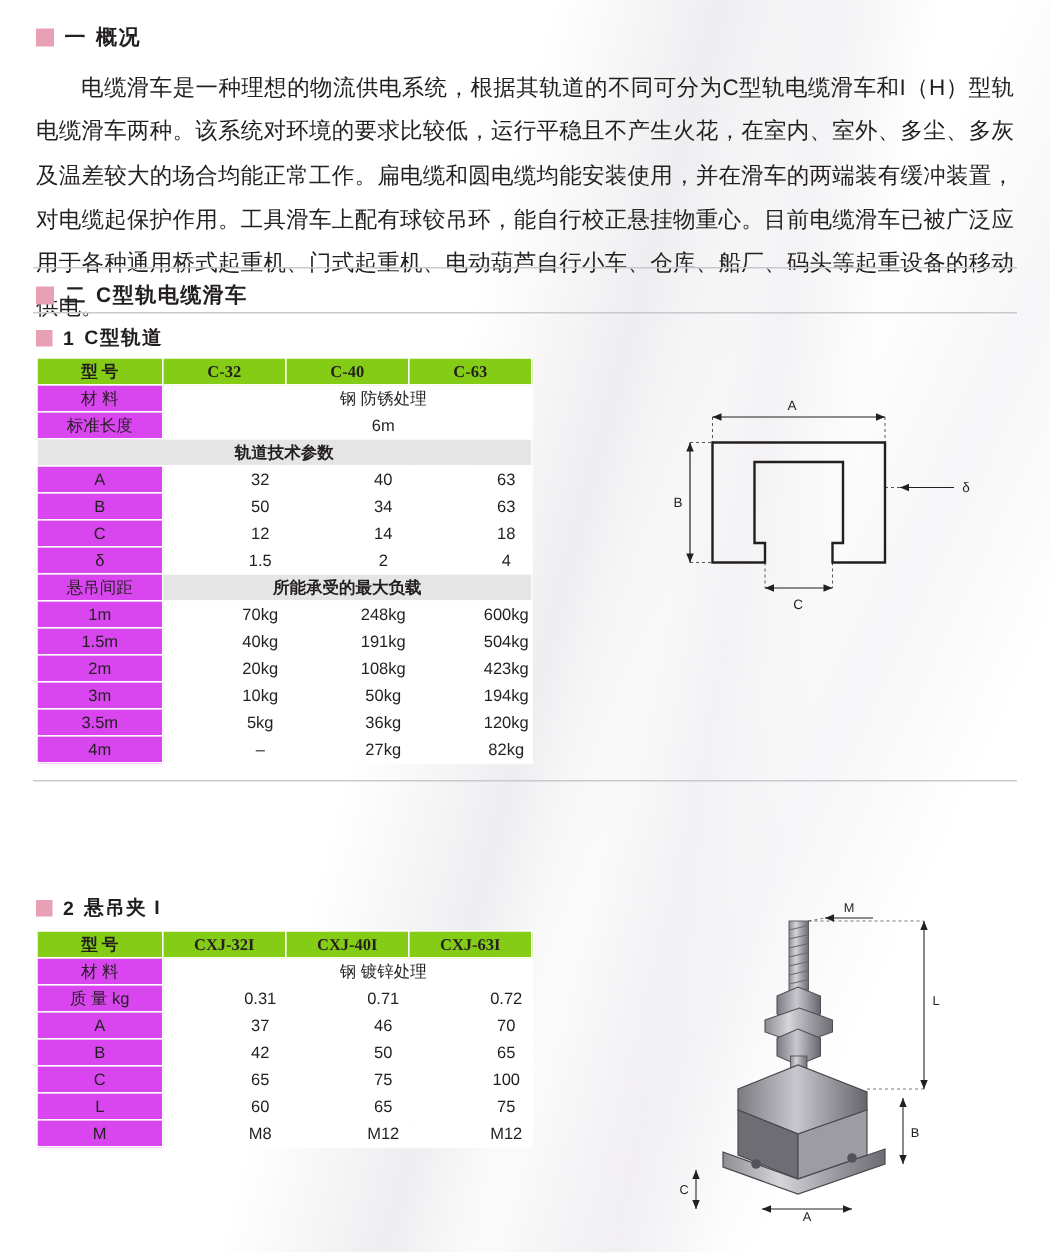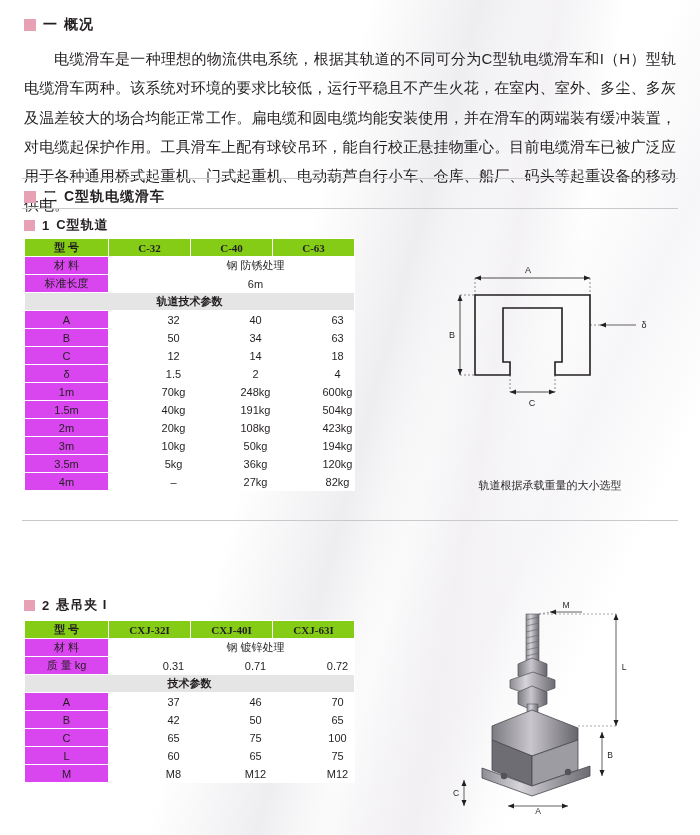--- a/index.html
+++ b/index.html
@@ -212,20 +212,24 @@
         <td class="val">14</td>
         <td class="val">18</td>
       </tr>
       <tr>
         <td class="lbl">δ</td>
         <td class="val">1.5</td>
         <td class="val">2</td>
         <td class="val">4</td>
       </tr>
       <tr>
+        <td class="lbl">悬吊间距</td>
+        <td class="band" colspan="3">所能承受的最大负载</td>
+      </tr>
+      <tr>
         <td class="lbl">1m</td>
         <td class="val">70kg</td>
         <td class="val">248kg</td>
         <td class="val">600kg</td>
       </tr>
       <tr>
         <td class="lbl">1.5m</td>
         <td class="val">40kg</td>
         <td class="val">191kg</td>
         <td class="val">504kg</td>
@@ -282,21 +286,20 @@
       <line x1="70" y1="125" x2="70" y2="142" stroke="#231f20" stroke-width="0.5" stroke-dasharray="2,2"></line>
       <line x1="115" y1="125" x2="115" y2="142" stroke="#231f20" stroke-width="0.5" stroke-dasharray="2,2"></line>
       <text x="92" y="156" font-size="9" font-family="Liberation Sans, sans-serif" fill="#231f20" text-anchor="middle">C</text>
 
       <line x1="160" y1="75" x2="196" y2="75" stroke="#231f20" stroke-width="0.7"></line>
       <polygon points="160,75 166,72.5 166,77.5" fill="#231f20"></polygon>
       <text x="204" y="78" font-size="9" font-family="Liberation Sans, sans-serif" fill="#231f20" text-anchor="middle">δ</text>
       <line x1="150" y1="75" x2="160" y2="75" stroke="#231f20" stroke-width="0.5" stroke-dasharray="2,2"></line>
     </svg>
   </div>
-  <div class="cap" style="left:440px;top:478px;width:220px;">轨道根据承载重量的大小选型</div>
 
   <div class="rule" style="top:520px;"></div>
 
   <div class="sec-head" style="position:absolute;left:24px;top:596px;font-size:13px;">
     <span class="bullet-sq" style="width:11px;height:11px;"></span>
     <span class="num">2</span>
     <span>悬吊夹 I</span>
   </div>
 
   <table class="spec tbl2" style="top:620px;">
@@ -315,23 +318,20 @@
       </tr>
       <tr>
         <td class="lbl">材  料</td>
         <td class="val" colspan="3">钢    镀锌处理</td>
       </tr>
       <tr>
         <td class="lbl">质 量 kg</td>
         <td class="val">0.31</td>
         <td class="val">0.71</td>
         <td class="val">0.72</td>
-      </tr>
-      <tr>
-        <td class="band" colspan="4">技术参数</td>
       </tr>
       <tr>
         <td class="lbl">A</td>
         <td class="val">37</td>
         <td class="val">46</td>
         <td class="val">70</td>
       </tr>
       <tr>
         <td class="lbl">B</td>
         <td class="val">42</td>

